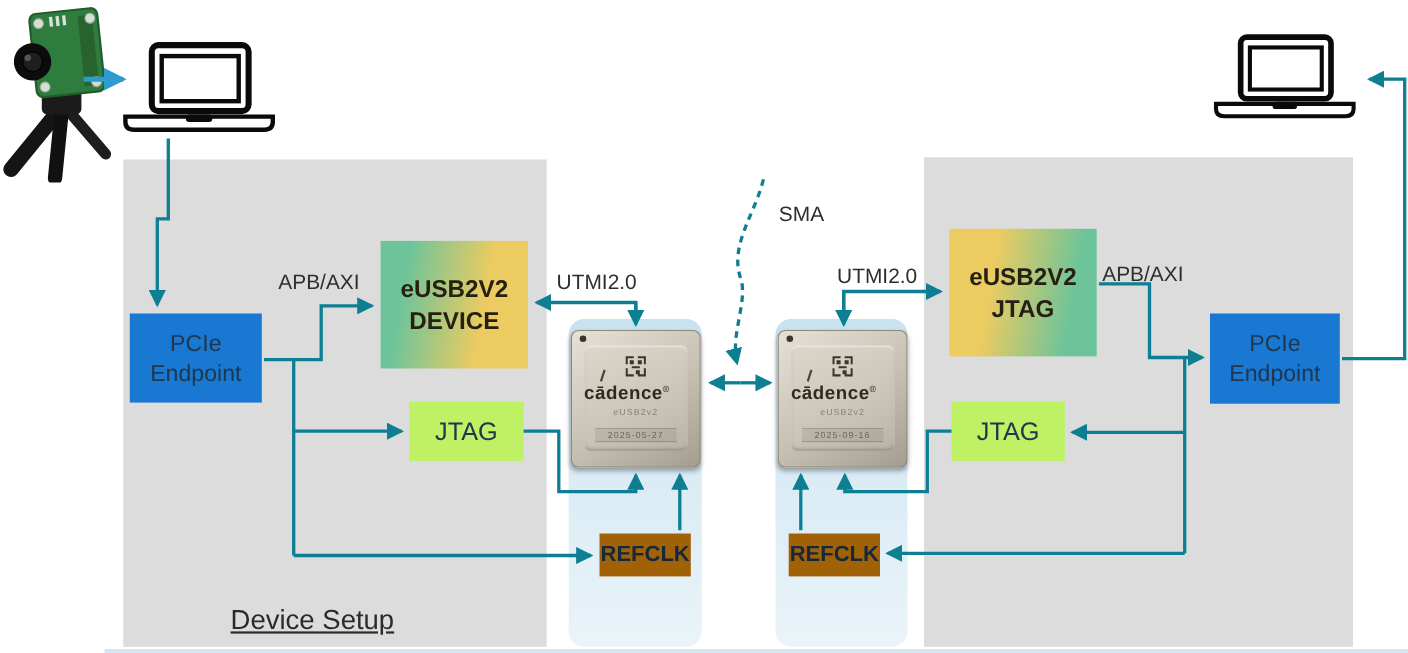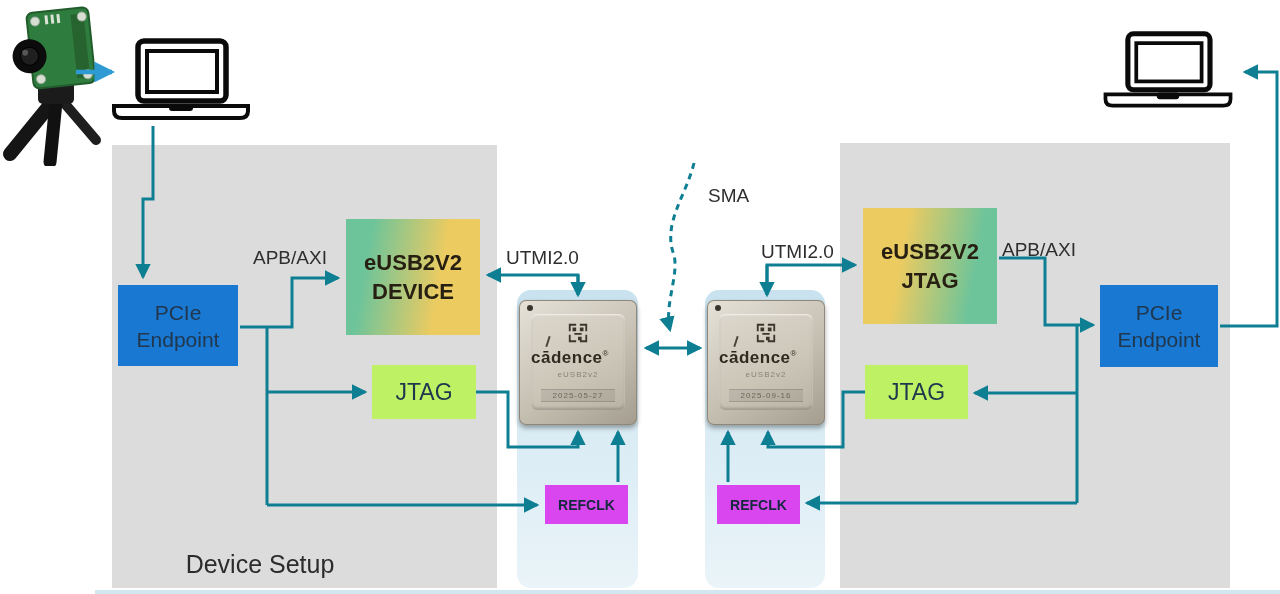--- a/index.html
+++ b/index.html
@@ -9,21 +9,21 @@
   }
   .abs{position:absolute;}
   
   .gray-panel{background:#dcdcdc;}
   .blue-panel{border-radius:14px;background:linear-gradient(180deg,#c9e2ef 0%,#d9ebf4 45%,#eaf4f9 100%);}
   .bottom-strip{background:#d3e7f1;}
   
   .box{display:flex;align-items:center;justify-content:center;text-align:center;}
   .box-blue{background:#1878d2;color:#21374e;font-size:21px;line-height:27px;}
   .box-jtag{background:#bef264;color:#21374e;font-size:23px;}
-  .box-refclk{background:#d946ef;color:#15283c;font-size:14px;font-weight:bold;}
+  .box-refclk{background:#a16207;color:#15283c;font-size:20px;font-weight:bold;}
   .box-grad{color:#272012;font-weight:bold;font-size:22px;line-height:29px;}
   .grad-device{background:linear-gradient(100deg,#6ec49a 18%,#eccb61 68%);}
   .grad-host{background:linear-gradient(100deg,#eccb61 30%,#6ec49a 80%);}
   
   .edge-label{font-size:19px;color:#2e2e2e;white-space:nowrap;}
   .panel-title{font-size:25px;color:#2b2b2b;text-align:center;}
   
   .chip{border-radius:7px;background:linear-gradient(145deg,#e6e2d8 0%,#c6c0b3 55%,#a49d8f 100%);
         box-shadow:0 3px 5px rgba(0,0,0,.35), inset 0 0 0 1px #8f887a;}
   .chip-lid{position:absolute;left:12px;right:12px;top:14px;bottom:15px;border-radius:6px;
@@ -153,21 +153,21 @@
       <div class="chip-part">eUSB2v2</div>
       <div class="chip-date">2025-09-16</div>
     </div>
   </div>
 
   <div class="abs edge-label" style="left:253px;top:247px;">APB/AXI</div>
   <div class="abs edge-label" style="left:506px;top:247px;">UTMI2.0</div>
   <div class="abs edge-label" style="left:761px;top:241px;">UTMI2.0</div>
   <div class="abs edge-label" style="left:1002px;top:239px;">APB/AXI</div>
   <div class="abs edge-label" style="left:708px;top:137px;margin-top:48px;">SMA</div>
-  <div class="abs panel-title" style="left:96px;top:550px;width:328px;">Device Setup</div>
+  <div class="abs panel-title" style="left:120px;top:550px;width:328px;text-decoration:underline;">Device Setup</div>
 
   <svg class="wires" width="1280" height="594" viewBox="0 0 1280 594">
     <defs>
       <marker id="mA" viewBox="0 0 10 10" refX="8.5" refY="5" markerWidth="5.2" markerHeight="5.2" orient="auto" markerUnits="strokeWidth">
         <path d="M0,0 L10,5 L0,10 z" fill="#0E7F93"></path>
       </marker>
       <marker id="mB" viewBox="0 0 10 10" refX="8.5" refY="5" markerWidth="4.6" markerHeight="4.6" orient="auto" markerUnits="strokeWidth">
         <path d="M0,0 L10,5 L0,10 z" fill="#2E9AD2"></path>
       </marker>
     </defs>

